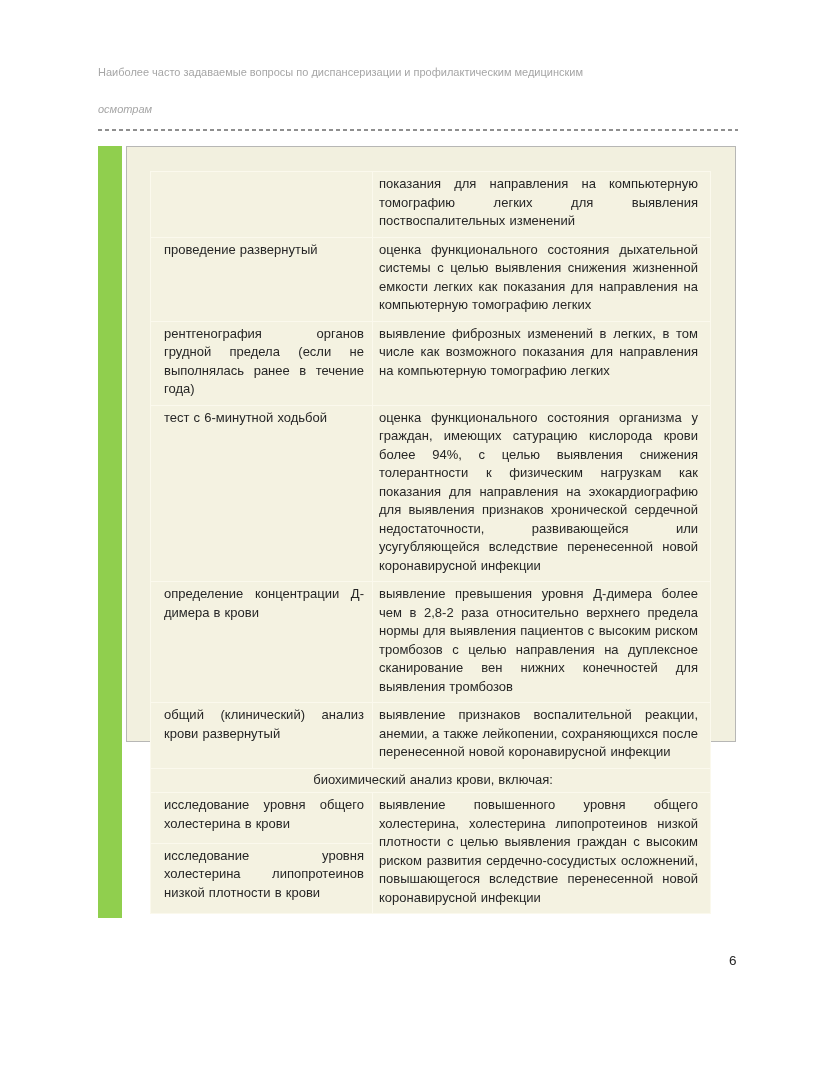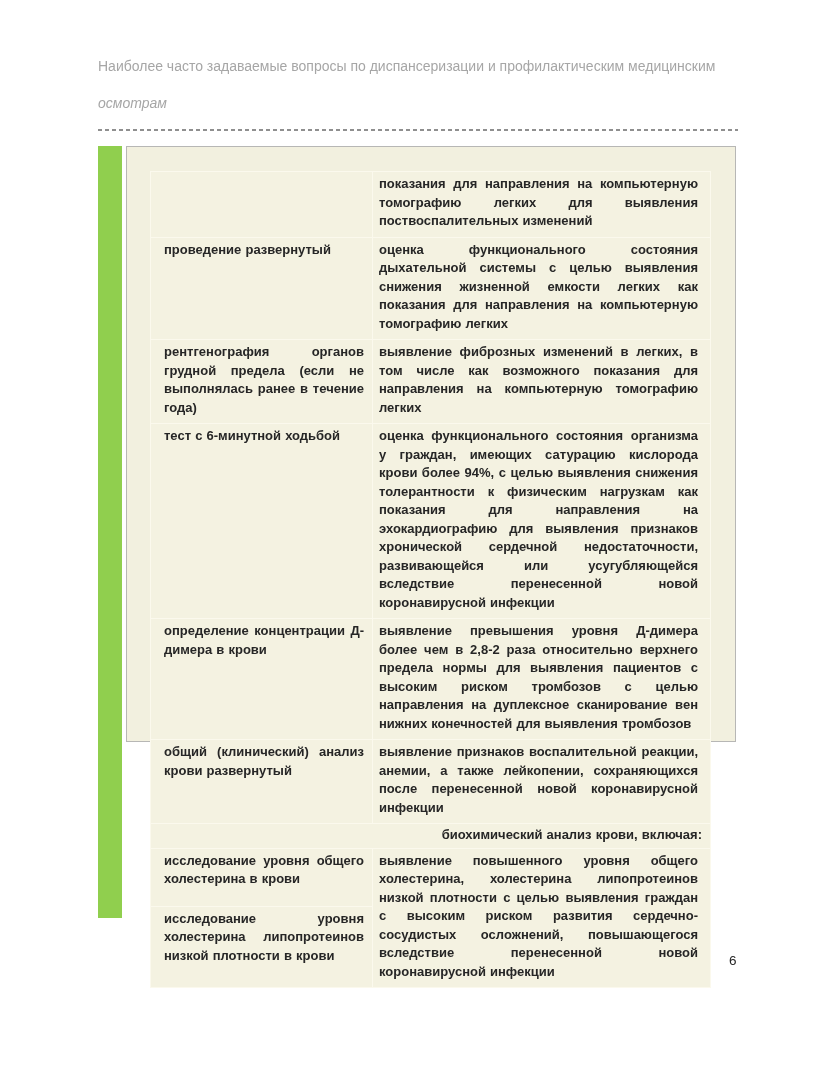--- a/index.html
+++ b/index.html
@@ -11,55 +11,54 @@
     --header-gray:#a6a6a6;
     --body-text:#262626;
     --dash-gray:#8f8f8f;
   }
   html,body{margin:0;padding:0;}
   body{
     width:835px;height:1080px;position:relative;background:#ffffff;
     font-family:"Liberation Sans", sans-serif;overflow:hidden;
   }
   .doc-header{
-    position:absolute;left:98px;top:56px;width:650px;
-    color:var(--header-gray);font-size:14px;
+    position:absolute;left:98px;top:62px;width:650px;
+    color:var(--header-gray);font-size:11px;
   }
   .doc-header .line{line-height:20px;}
   .doc-header .line + .line{margin-top:17px;font-style:italic;}
   .dashed-divider{
     position:absolute;left:98px;top:129px;width:640px;height:2px;
     background:repeating-linear-gradient(to right,var(--dash-gray) 0 4px,transparent 4px 7px);
   }
   .accent-bar{
     position:absolute;left:98px;top:146px;width:24px;height:772px;
     background:var(--accent-green);
   }
   .content-panel{
     position:absolute;left:126px;top:146px;width:610px;height:596px;
     box-sizing:border-box;background:var(--panel-bg);
     border:1px solid var(--panel-border);
-    font-weight:bold;
   }
   table.exam-table{
     position:absolute;left:23px;top:24px;width:560px;
     border-collapse:collapse;table-layout:fixed;
     background:var(--cell-bg);
   }
   .exam-table td{
     border:1px solid var(--cell-border);
     vertical-align:top;
     color:var(--body-text);
     font-size:13px;line-height:18.5px;
     text-align:justify;
     word-spacing:0.5px;
   }
   .exam-table td.c-left{padding:3px 8px 6px 13px;}
   .exam-table td.c-right{padding:3px 12px 6px 6px;}
-  .exam-table td.c-span{padding:2px 8px 3px 13px;text-align:right;}
+  .exam-table td.c-span{padding:2px 8px 3px 13px;text-align:center;}
   .page-number{
     position:absolute;left:729px;top:953px;
     color:var(--body-text);font-size:13.5px;
   }
 </style>
 </head>
 <body>
 
 <div class="doc-header">
   <div class="line">Наиболее часто задаваемые вопросы по диспансеризации и профилактическим медицинским</div>

